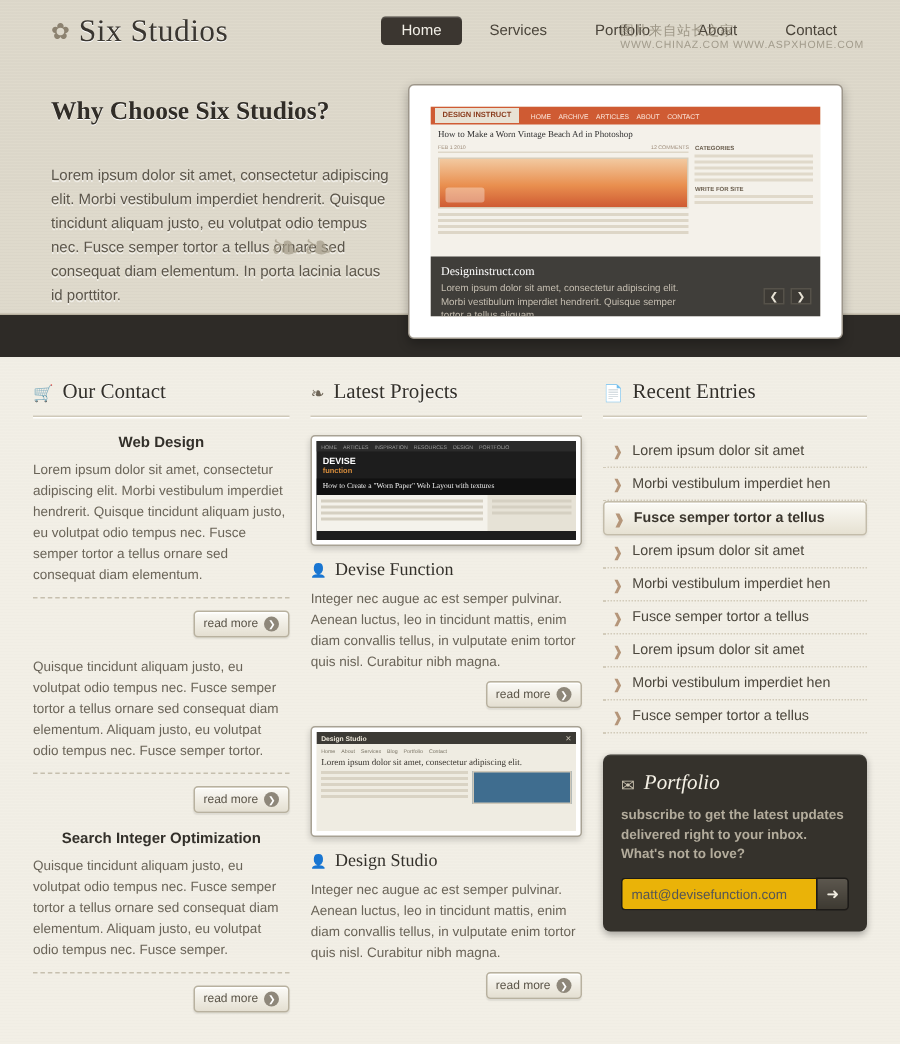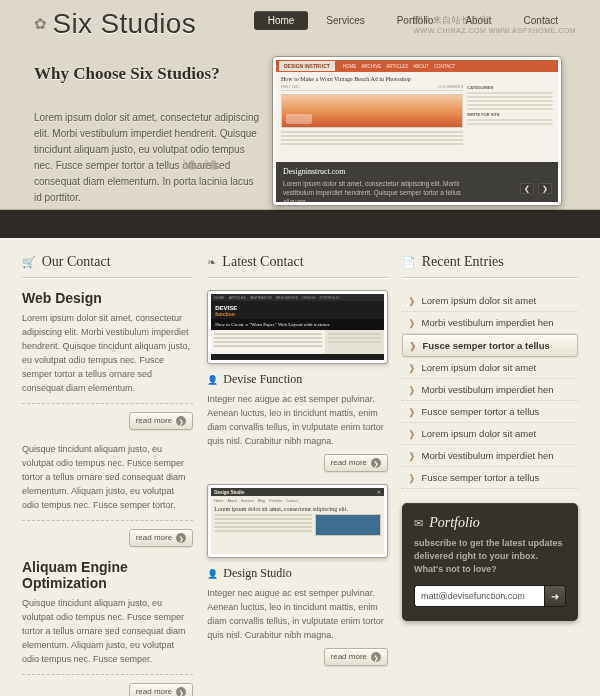--- a/index.html
+++ b/index.html
@@ -22,22 +22,22 @@
     position:relative;
     border-bottom:1px solid #b9b2a0;
   }
   .topbar { height:42px; position:relative; }
   .logo {
     position:absolute; left:34px; top:8px;
     display:flex; align-items:center; gap:6px;
   }
   .logo-mark { font-size:15px; color:#8c8270; }
   .logo-text {
-    font-family:Liberation Sans, sans-serif;
-    font-size:28px; color:#3a3630; letter-spacing:0.3px;
+    font-family:Liberation Serif, serif;
+    font-size:21px; color:#3a3630; letter-spacing:0.3px;
     text-shadow:0 1px 0 #fff;
   }
   .nav { position:absolute; right:28px; top:11px; display:flex; gap:4px; }
   .nav a {
     display:block; padding:4px 14px;
     font-size:10px; color:#4a443a; text-decoration:none;
     border-radius:3px;
   }
   .nav a.active {
     background:#3b3630; color:#f2efe7;
@@ -77,23 +77,23 @@
     font-size:8px; display:flex;align-items:center;justify-content:center;
   }
   .swirl {
     position:absolute; left:180px; top:150px;
     font-size:26px; color:#a79f8c; opacity:.75;
     font-family:"Liberation Serif", serif;
   }
 
   
   .hero-shot {
-    width:290px; height:150px; margin-left:8px;
+    width:290px; height:170px; margin-left:8px;
     background:#fff; border:1px solid #9d9staff; border:1px solid #9d968a;
-    border-radius:4px; padding:3px;
+    border-radius:4px; padding:14px;
     box-shadow:0 3px 7px rgba(0,0,0,.28);
     position:relative; overflow:hidden;
   }
   .shot-inner { width:100%; height:100%; background:#f4f1ea; position:relative; overflow:hidden; }
   .shot-topbar { height:12px; background:#cf5b33; display:flex; align-items:center; }
   .shot-topbar .sb-brand {
     background:#e8e2d4; color:#8a3c1d; font-size:5px;
     padding:2px 5px; margin-left:3px; font-weight:bold;
   }
   .shot-nav { display:flex; gap:5px; margin-left:8px; font-size:4.5px; color:#fbe4d8; }
@@ -145,21 +145,21 @@
 
   .sec-head { display:flex; align-items:center; gap:6px; padding-bottom:7px; }
   .sec-head .ico { font-size:11px; color:#6e6557; }
   .sec-head h2 {
     margin:0; font-family:"Liberation Serif", serif;
     font-size:14px; color:#33302a; font-weight:normal;
     text-shadow:0 1px 0 #fff;
   }
   .rule { height:1px; background:#cfc9b9; margin-bottom:12px; box-shadow:0 1px 0 #fff; }
 
-  .svc h3 { margin:0 0 5px 0; font-size:14px; color:#33302a; }
+  .svc h3 { margin:0 0 5px 0; font-size:10px; color:#33302a;text-align:center; }
   .svc p { margin:0 0 8px 0; font-size:9px; line-height:14px; color:#6a6458; }
   .dashed { border-top:1px dashed #c6bfae; margin:0 0 8px 0; }
   .more-row { text-align:right; margin-bottom:12px; }
   .more-btn {
     display:inline-flex; gap:4px;
     background:linear-gradient(#fbfaf6,#e4dfd1);
     border:1px solid #b8b19f; border-radius:3px;
     padding:3px 6px; font-size:8px; color:#5a5448; cursor:pointer;
     box-shadow:0 1px 1px rgba(0,0,0,.08), inset 0 1px 0 #fff;
   }
@@ -228,21 +228,21 @@
   .nl-head .ico { font-size:11px; color:#cfc7b4; }
   .nl-head h3 {
     margin:0; font-family:"Liberation Serif", serif; font-style:italic;
     font-size:14px; color:#f4f0e5; font-weight:normal;
   }
   .nl-p { font-size:9px; line-height:13px; color:#b3ac9c; margin:0 0 9px 0;font-weight:bold; }
   .nl-form { display:flex; }
   .nl-form input {
     flex:1; border:1px solid #1d1b18; border-right:none;
     border-radius:3px 0 0 3px; padding:5px 6px;
-    font-size:9px; color:#555; background:#ffffff;
+    font-size:9px; color:#555; background:#eab308;
     font-family:"Liberation Sans", sans-serif;
   }
   .nl-form button {
     width:26px; border:1px solid #1d1b18; border-radius:0 3px 3px 0;
     background:linear-gradient(#5c574e,#3d3931); color:#f0ece0;
     font-size:10px; cursor:pointer;
   }
 </style>
 </head>
 <body>
@@ -359,36 +359,36 @@
       </div>
       <div class="dashed"></div>
       <div class="more-row">
         <span class="more-btn">
           <span>read more</span>
           <span class="dot">❯</span>
         </span>
       </div>
 
       <div class="svc">
-        <h3>Aliquam Engine Optimization</h3>
+        <h3>Search Integer Optimization</h3>
         <p>Quisque tincidunt aliquam justo, eu volutpat odio tempus nec. Fusce semper tortor a tellus ornare sed consequat diam elementum. Aliquam justo, eu volutpat odio tempus nec. Fusce semper.</p>
       </div>
       <div class="dashed"></div>
       <div class="more-row">
         <span class="more-btn">
           <span>read more</span>
           <span class="dot">❯</span>
         </span>
       </div>
     </div>
 
     <div class="col-projects">
       <div class="sec-head">
         <span class="ico">❧</span>
-        <h2>Latest Contact</h2>
+        <h2>Latest Projects</h2>
       </div>
       <div class="rule"></div>
 
       <div class="proj-thumb">
         <div class="pt-inner pt1">
           <div class="bar">
             <i>HOME</i>
             <i>ARTICLES</i>
             <i>INSPIRATION</i>
             <i>RESOURCES</i>

